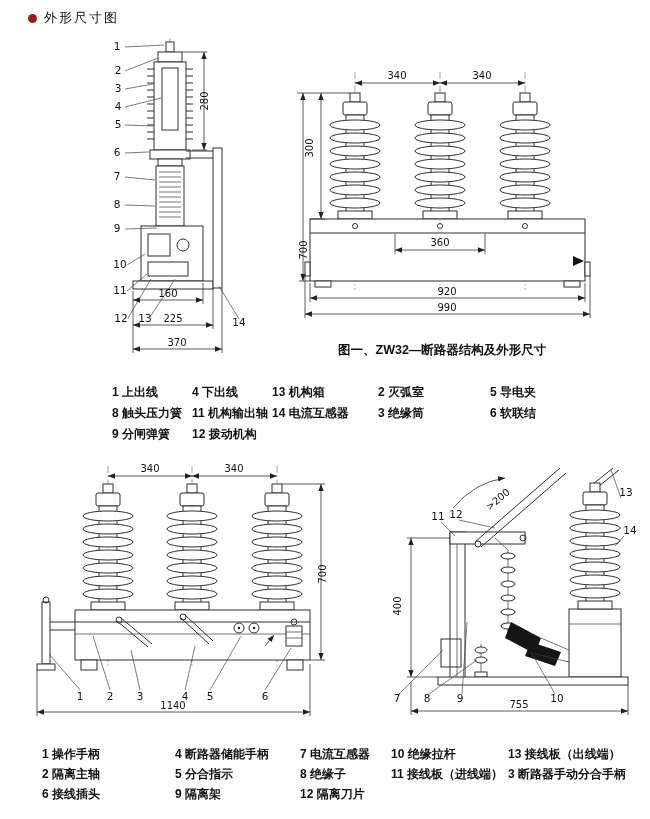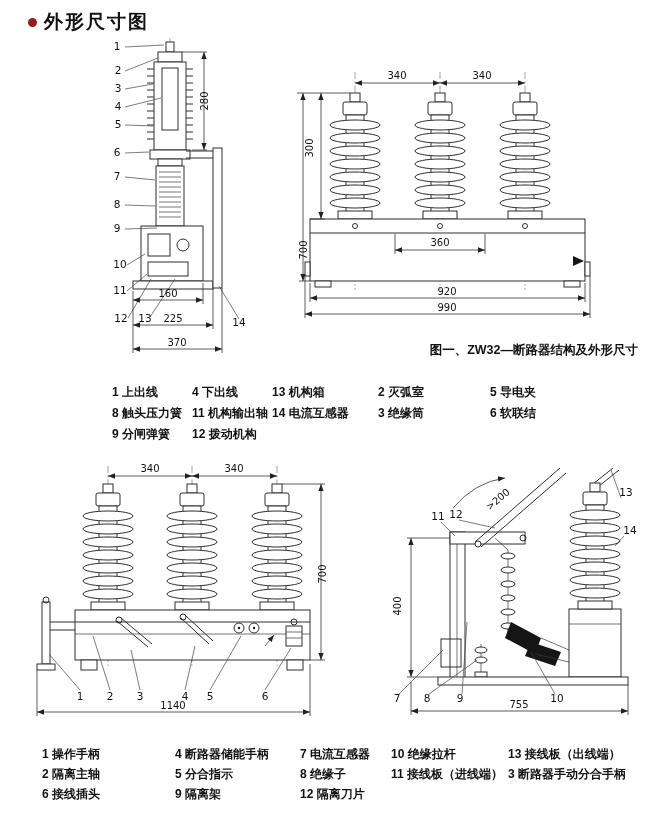--- a/index.html
+++ b/index.html
@@ -3,21 +3,21 @@
 <meta charset="utf-8">
 <style>
   * { margin:0; padding:0; box-sizing:border-box; }
   html,body { background:#fff; }
   body {
     width:650px; height:819px; position:relative; overflow:hidden;
     font-family:"Liberation Sans", sans-serif; color:#111;
   }
   .hdr { position:absolute; left:28px; top:9px; display:flex; align-items:center; gap:7px; }
   .bullet { width:9px; height:9px; border-radius:50%; background:#9b1c1c; }
-  .hdr .title { font-size:19px; font-weight:bold; letter-spacing:2px; }
+  .hdr .title { font-size:13px; font-weight:normal; letter-spacing:2px; }
   svg.panel { position:absolute; overflow:visible; }
   .ln  { fill:#fff; stroke:#2e2e2e; stroke-width:1; }
   .ln2 { fill:none; stroke:#2e2e2e; stroke-width:1; }
   .thin{ fill:none; stroke:#3a3a3a; stroke-width:0.7; }
   .cl  { fill:none; stroke:#666; stroke-width:0.6; stroke-dasharray:7 2.5 1.5 2.5; }
   .dim { fill:none; stroke:#333; stroke-width:0.8; }
   .diml{ fill:none; stroke:#333; stroke-width:0.8; marker-start:url(#ar); marker-end:url(#ar); }
   .ld  { fill:none; stroke:#444; stroke-width:0.7; }
   .blk { fill:#151515; stroke:none; }
   svg text { font-family:"DejaVu Sans", sans-serif; font-size:10px; fill:#111; }
@@ -149,21 +149,21 @@
   </g>
   <g>
     <path class="dim" d="M17 225V244M292 225V244M12 218V260M297 218V260"></path>
     <line class="diml" x1="17" y1="240" x2="292" y2="240"></line>
     <text x="154" y="237" text-anchor="middle">920</text>
     <line class="diml" x1="12" y1="256" x2="297" y2="256"></line>
     <text x="154" y="253" text-anchor="middle">990</text>
   </g>
 </svg>
 
-<div class="caption" style="left:338px;top:342px;width:300px;text-align:right">图一、ZW32—断路器结构及外形尺寸</div>
+<div class="caption" style="left:338px;top:342px;width:300px;text-align:left">图一、ZW32—断路器结构及外形尺寸</div>
 
 <div class="legend" id="legend1" style="left:112px;top:382px">
   <span>1 上出线</span>
   <span>4 下出线</span>
   <span>13 机构箱</span>
   <span>2 灭弧室</span>
   <span>5 导电夹</span>
   <span>8 触头压力簧</span>
   <span>11 机构输出轴</span>
   <span>14 电流互感器</span>

